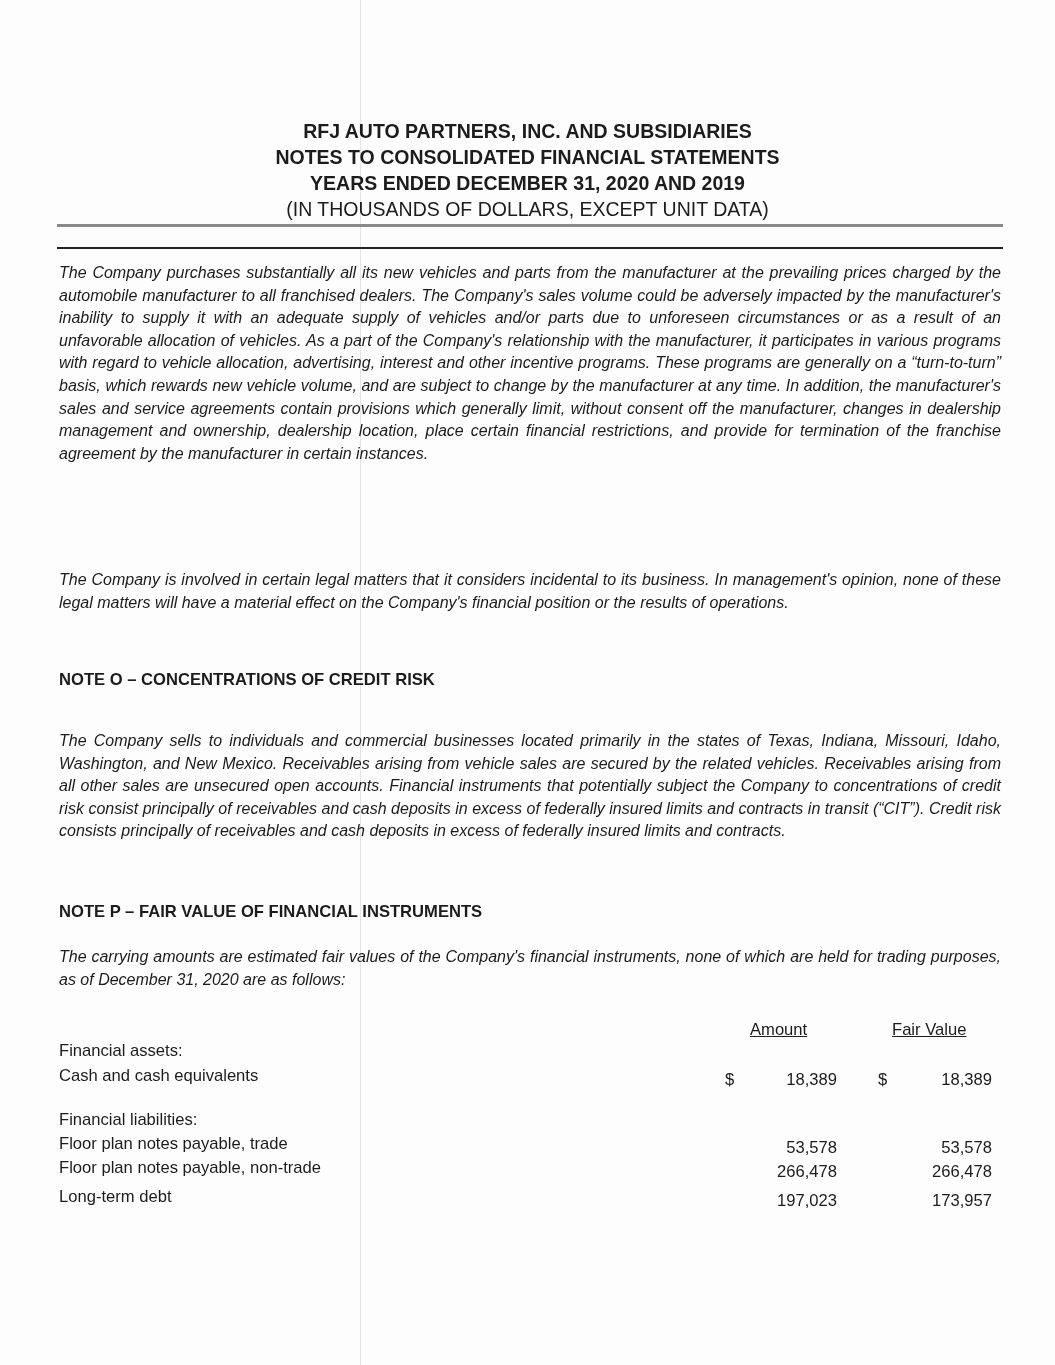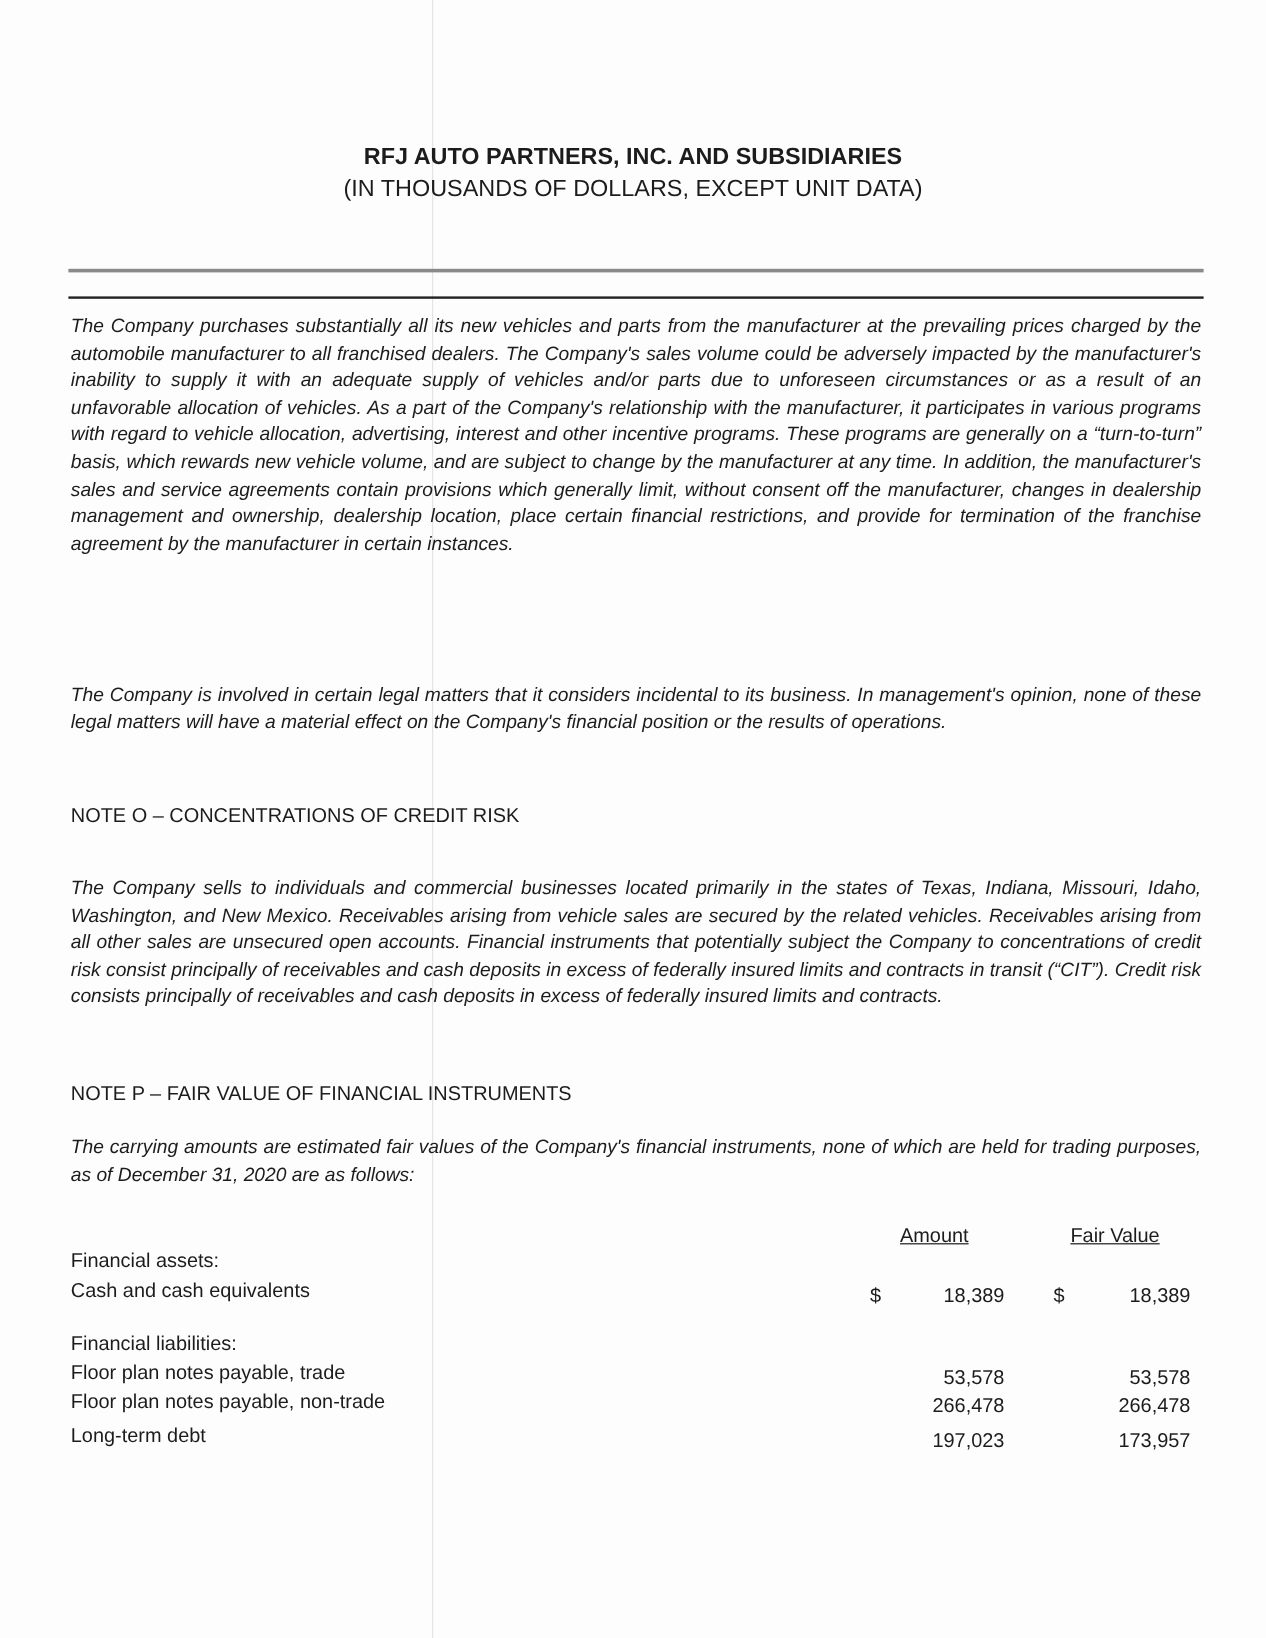--- a/index.html
+++ b/index.html
@@ -63,21 +63,21 @@
       font-style: italic;
     }
     #p1 { top: 262px; }
     #p2 { top: 569px; }
     #p3 { top: 730px; }
     #p4 { top: 946px; }
     .note-heading {
       position: absolute;
       left: 59px;
       font-size: 16.6px;
-      font-weight: normal;
+      font-weight: bold;
     }
     #h-note-o { top: 670px; }
     #h-note-p { top: 902px; }
 
     .table {
       position: absolute;
       left: 59px;
       top: 1020px;
       width: 940px;
       font-size: 16.6px;
@@ -123,20 +123,22 @@
       font-size: 15px;
     }
   </style>
 </head>
 <body>
 
 <div class="crease"></div>
 
 <div class="header">
   <div class="line">RFJ AUTO PARTNERS, INC. AND SUBSIDIARIES</div>
+  <div class="line">NOTES TO CONSOLIDATED FINANCIAL STATEMENTS</div>
+  <div class="line">YEARS ENDED DECEMBER 31, 2020 AND 2019</div>
   <div class="line sub">(IN THOUSANDS OF DOLLARS, EXCEPT UNIT DATA)</div>
 </div>
 <div class="rule1"></div>
 <div class="rule2"></div>
 
 <div class="para" id="p1">The Company purchases substantially all its new vehicles and parts from the manufacturer at the prevailing prices charged by the automobile manufacturer to all franchised dealers.  The Company's sales volume could be adversely impacted by the manufacturer's inability to supply it with an adequate supply of vehicles and/or parts due to unforeseen circumstances or as a result of an unfavorable allocation of vehicles.  As a part of the Company's relationship with the manufacturer, it participates in various programs with regard to vehicle allocation, advertising, interest and other incentive programs.  These programs are generally on a “turn-to-turn” basis, which rewards new vehicle volume, and are subject to change by the manufacturer at any time.  In addition, the manufacturer's sales and service agreements contain provisions which generally limit, without consent off the manufacturer, changes in dealership management and ownership, dealership location, place certain financial restrictions, and provide for termination of the franchise agreement by the manufacturer in certain instances.</div>
 <div class="para" id="p2">The Company is involved in certain legal matters that it considers incidental to its business.  In management's opinion, none of these legal matters will have a material effect on the Company's financial position or the results of operations.</div>
 
 <div class="note-heading" id="h-note-o">NOTE O – CONCENTRATIONS OF CREDIT RISK</div>
 <div class="para" id="p3">The Company sells to individuals and commercial businesses located primarily in the states of Texas, Indiana, Missouri, Idaho, Washington, and New Mexico.  Receivables arising from vehicle sales are secured by the related vehicles.  Receivables arising from all other sales are unsecured open accounts.  Financial instruments that potentially subject the Company to concentrations of credit risk consist principally of receivables and cash deposits in excess of federally insured limits and contracts in transit (“CIT”).  Credit risk consists principally of receivables and cash deposits in excess of federally insured limits and contracts.</div>

